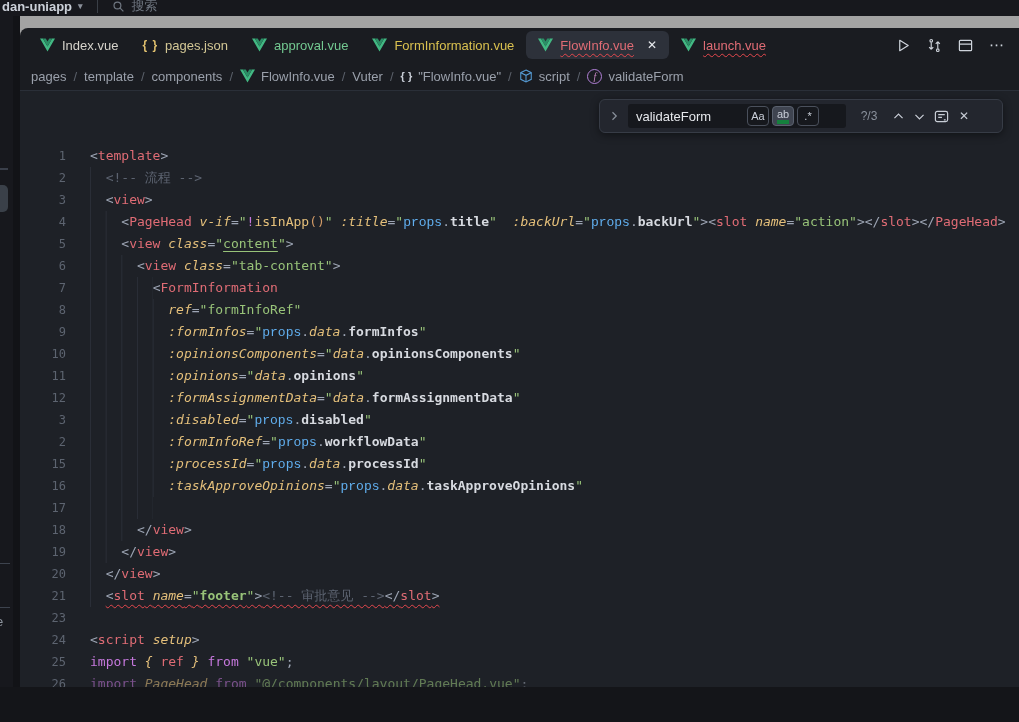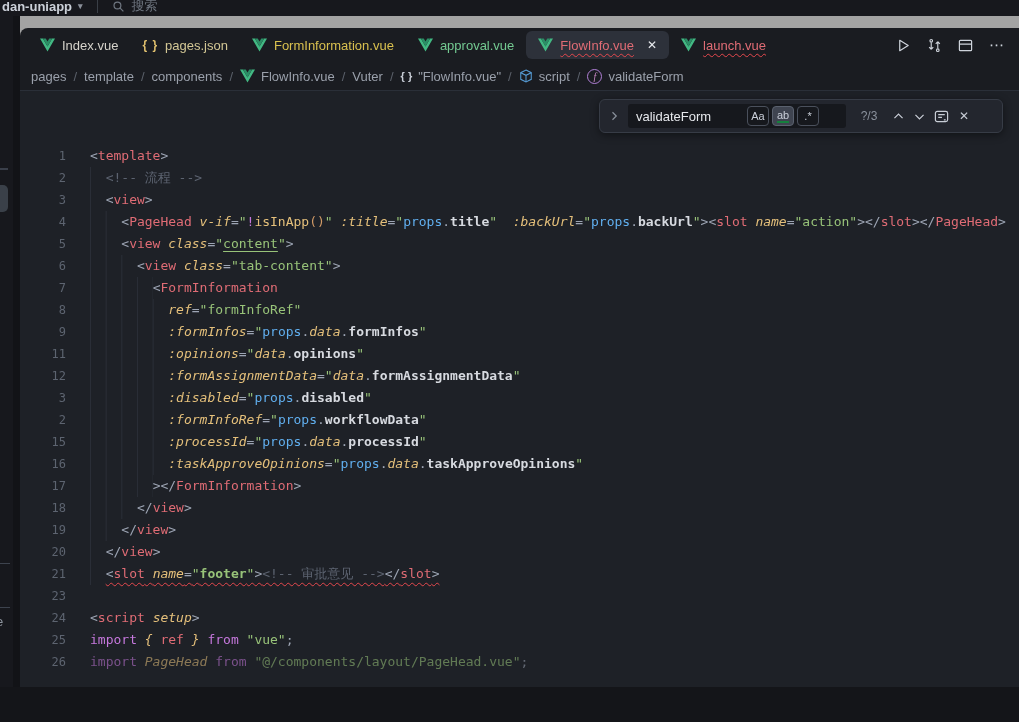--- a/index.html
+++ b/index.html
@@ -53,40 +53,40 @@
   .code{padding-top:54px;font-family:"DejaVu Sans Mono",monospace;font-size:13px;}
   .cl{display:flex;height:22px;line-height:22px;align-items:center;}
   .ln{width:46px;text-align:right;color:#5d6470;font-size:12px;flex:0 0 46px;user-select:none;}
   .ind{margin-left:24px;height:22px;flex:0 0 auto;}
   .ind.g{background-image:linear-gradient(to right,#2a2e37 1px,transparent 1px);background-size:15.66px 100%;}
   .ct{white-space:pre;}
   .tk.p{color:#9da5b4;} .tk.tag{color:#e06c75;} .tk.at{color:#e5c07b;font-style:italic;} .tk.s{color:#98c379;}
   .tk.su{color:#98c379;text-decoration:underline;text-underline-offset:3px;}
   .tk.sb{color:#98c379;font-weight:700;}
   .tk.kw{color:#c678dd;} .tk.fn{color:#e5c07b;} .tk.op{color:#d19a66;}
-  .tk.bl{color:#61afef;} .tk.bd{color:#d7dae0;font-weight:700;}
+  .tk.bl{color:#61afef;font-family:Liberation Mono, monospace;} .tk.bd{color:#d7dae0;font-weight:700;}
   .tk.cm{color:#5c6370;} .tk.rd{color:#e06c75;} .tk.w{color:#abb2bf;}
   .ct.sqline{text-decoration-line:underline;text-decoration-style:wavy;text-decoration-color:#e4484d;
              text-decoration-thickness:1px;text-underline-offset:4px;}
   .ct.dim{opacity:.55;}
 
   
   .findwidget{position:absolute;top:8px;right:16px;width:404px;height:34px;background:#23262e;
               border:1px solid #373c46;border-radius:6px;box-shadow:0 2px 8px rgba(0,0,0,.45);
               display:flex;align-items:center;padding:0 8px;gap:8px;box-sizing:border-box;}
   .fw-chevron{display:flex;align-items:center;cursor:pointer;}
   .fw-inputbox{display:flex;align-items:center;background:#16181d;border-radius:3px;height:24px;
                padding:0 4px 0 8px;gap:3px;flex:0 0 auto;width:218px;box-sizing:border-box;}
   .fw-input{background:transparent;border:none;outline:none;color:#e6e8ec;font-size:13px;width:108px;
             font-family:"Liberation Sans",sans-serif;padding:0;}
   .fw-toggle{min-width:22px;height:20px;display:flex;align-items:center;justify-content:center;
              border:1px solid #4a505c;border-radius:4px;font-size:11px;color:#c9ced8;cursor:pointer;
              box-sizing:border-box;padding:0 2px;}
   .fw-toggle.on{background:#3f4450;border-color:#5a616e;}
-  .fw-toggle .ul{border-bottom:2px solid #15803d;line-height:1;}
+  .fw-toggle .ul{border-bottom:4px solid #15803d;line-height:1;}
   .fw-count{color:#8a919c;font-size:12px;width:30px;text-align:center;}
   .fw-btn{display:flex;align-items:center;cursor:pointer;}
   .fw-close{color:#c8cdd6;font-size:12px;cursor:pointer;padding-left:2px;}
 </style>
 </head>
 <body>
 
 <div class="app">
 
   <div class="titlebar">
@@ -136,30 +136,30 @@
             </span>
             <span class="st-modified">pages.json</span>
           </div>
           <div class="tab">
             <span class="tab-icon">
               <svg width="15" height="14" viewBox="0 0 24 21">
                 <path fill="#42b883" d="M0 0h4.6L12 12.8 19.4 0H24L12 21z"></path>
                 <path fill="#2b8f66" d="M4.6 0h4.6L12 4.9 14.8 0h4.6L12 12.8z"></path>
               </svg>
             </span>
+            <span class="st-added">approval.vue</span>
+          </div>
+          <div class="tab">
+            <span class="tab-icon">
+              <svg width="15" height="14" viewBox="0 0 24 21">
+                <path fill="#42b883" d="M0 0h4.6L12 12.8 19.4 0H24L12 21z"></path>
+                <path fill="#2b8f66" d="M4.6 0h4.6L12 4.9 14.8 0h4.6L12 12.8z"></path>
+              </svg>
+            </span>
             <span class="st-dirty">FormInformation.vue</span>
-          </div>
-          <div class="tab">
-            <span class="tab-icon">
-              <svg width="15" height="14" viewBox="0 0 24 21">
-                <path fill="#42b883" d="M0 0h4.6L12 12.8 19.4 0H24L12 21z"></path>
-                <path fill="#2b8f66" d="M4.6 0h4.6L12 4.9 14.8 0h4.6L12 12.8z"></path>
-              </svg>
-            </span>
-            <span class="st-added">approval.vue</span>
           </div>
           <div class="tab active">
             <span class="tab-icon">
               <svg width="15" height="14" viewBox="0 0 24 21">
                 <path fill="#42b883" d="M0 0h4.6L12 12.8 19.4 0H24L12 21z"></path>
                 <path fill="#2b8f66" d="M4.6 0h4.6L12 4.9 14.8 0h4.6L12 12.8z"></path>
               </svg>
             </span>
             <span class="st-error wavy">FlowInfo.vue</span>
             <span class="tab-close">✕</span>
@@ -301,20 +301,25 @@
             <span class="ln">8</span>
             <span class="ind g" style="width: 78.3px;"></span>
             <span class="ct"><span class="tk at">ref</span><span class="tk p">=</span><span class="tk s">"formInfoRef"</span></span>
           </div>
           <div class="cl">
             <span class="ln">9</span>
             <span class="ind g" style="width: 78.3px;"></span>
             <span class="ct"><span class="tk at">:formInfos</span><span class="tk p">=</span><span class="tk s">"</span><span class="tk bl">props</span><span class="tk p">.</span><span class="tk at">data</span><span class="tk p">.</span><span class="tk bd">formInfos</span><span class="tk s">"</span></span>
           </div>
           <div class="cl">
+            <span class="ln">10</span>
+            <span class="ind g" style="width: 78.3px;"></span>
+            <span class="ct"><span class="tk at">:opinionsComponents</span><span class="tk p">=</span><span class="tk s">"</span><span class="tk at">data</span><span class="tk p">.</span><span class="tk bd">opinionsComponents</span><span class="tk s">"</span></span>
+          </div>
+          <div class="cl">
             <span class="ln">11</span>
             <span class="ind g" style="width: 78.3px;"></span>
             <span class="ct"><span class="tk at">:opinions</span><span class="tk p">=</span><span class="tk s">"</span><span class="tk at">data</span><span class="tk p">.</span><span class="tk bd">opinions</span><span class="tk s">"</span></span>
           </div>
           <div class="cl">
             <span class="ln">12</span>
             <span class="ind g" style="width: 78.3px;"></span>
             <span class="ct"><span class="tk at">:formAssignmentData</span><span class="tk p">=</span><span class="tk s">"</span><span class="tk at">data</span><span class="tk p">.</span><span class="tk bd">formAssignmentData</span><span class="tk s">"</span></span>
           </div>
           <div class="cl">
@@ -333,21 +338,20 @@
             <span class="ct"><span class="tk at">:processId</span><span class="tk p">=</span><span class="tk s">"</span><span class="tk bl">props</span><span class="tk p">.</span><span class="tk at">data</span><span class="tk p">.</span><span class="tk bd">processId</span><span class="tk s">"</span></span>
           </div>
           <div class="cl">
             <span class="ln">16</span>
             <span class="ind g" style="width: 78.3px;"></span>
             <span class="ct"><span class="tk at">:taskApproveOpinions</span><span class="tk p">=</span><span class="tk s">"</span><span class="tk bl">props</span><span class="tk p">.</span><span class="tk at">data</span><span class="tk p">.</span><span class="tk bd">taskApproveOpinions</span><span class="tk s">"</span></span>
           </div>
           <div class="cl">
             <span class="ln">17</span>
             <span class="ind g" style="width: 62.64px;"></span>
-            <span class="ct"><span class="tk p">&gt;&lt;/</span><span class="tk tag">FormInformation</span><span class="tk p">&gt;</span></span>
           </div>
           <div class="cl">
             <span class="ln">18</span>
             <span class="ind g" style="width: 46.98px;"></span>
             <span class="ct"><span class="tk p">&lt;/</span><span class="tk tag">view</span><span class="tk p">&gt;</span></span>
           </div>
           <div class="cl">
             <span class="ln">19</span>
             <span class="ind g" style="width: 31.32px;"></span>
             <span class="ct"><span class="tk p">&lt;/</span><span class="tk tag">view</span><span class="tk p">&gt;</span></span>

